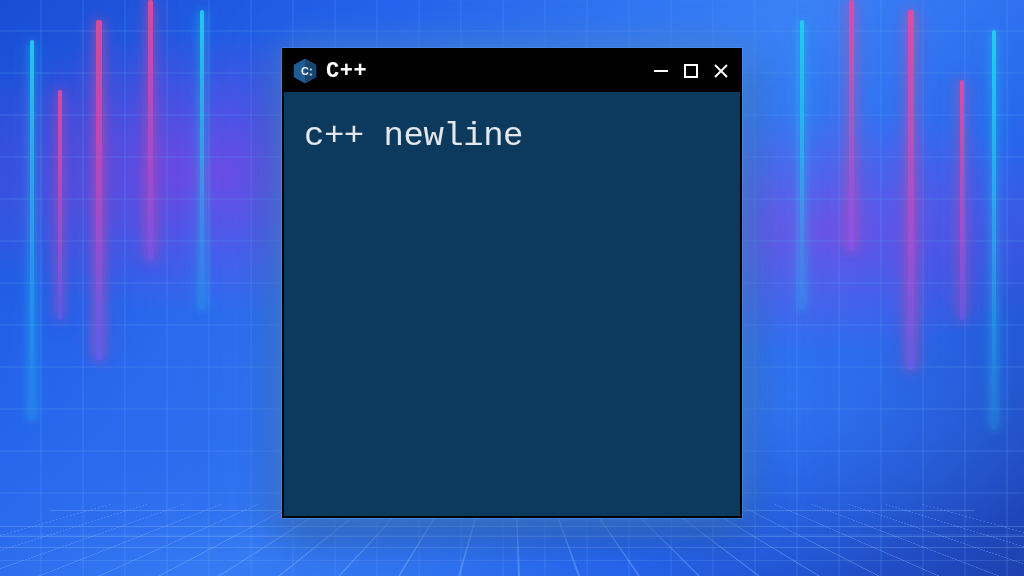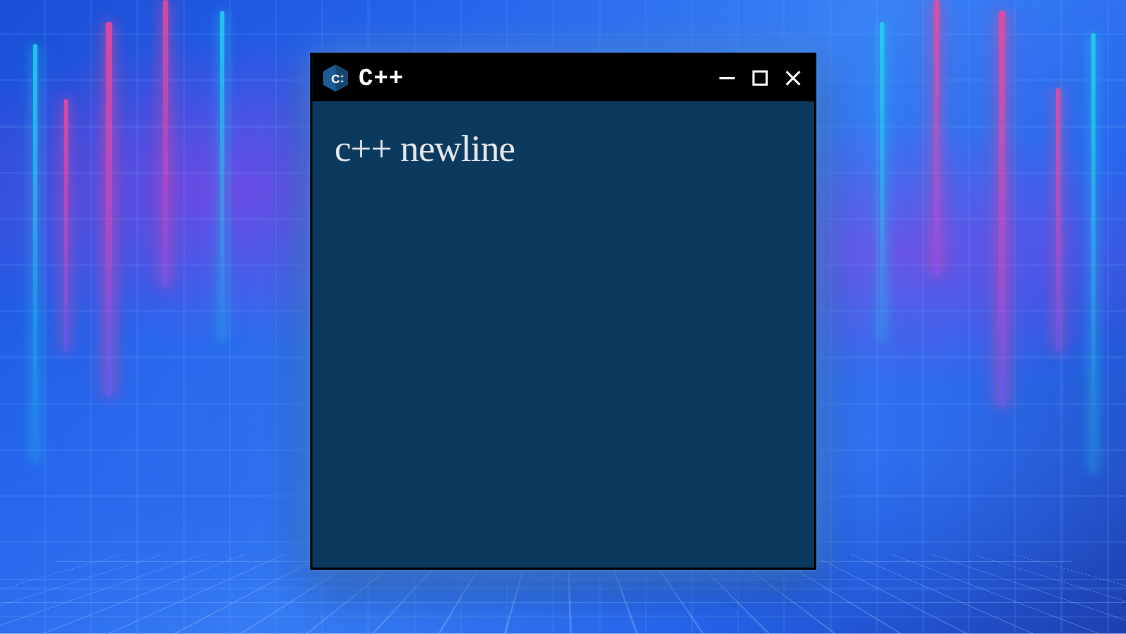--- a/index.html
+++ b/index.html
@@ -115,21 +115,21 @@
       justify-content: center;
       color: #fff;
       cursor: pointer;
       font-size: 18px;
     }
     .win-btn svg { stroke: #fff; stroke-width: 2; fill: none; }
     .content {
       padding: 22px 20px;
       color: #e5e7eb;
       font-size: 34px;
-      font-family: Liberation Serif, serif;
+      font-family: Liberation Mono, monospace;
       line-height: 1.3;
       letter-spacing: -0.5px;
     }
   </style>
 </head>
 <body>
 
 <div class="bg-overlay"></div>
 
 <div class="grid-floor"></div>

